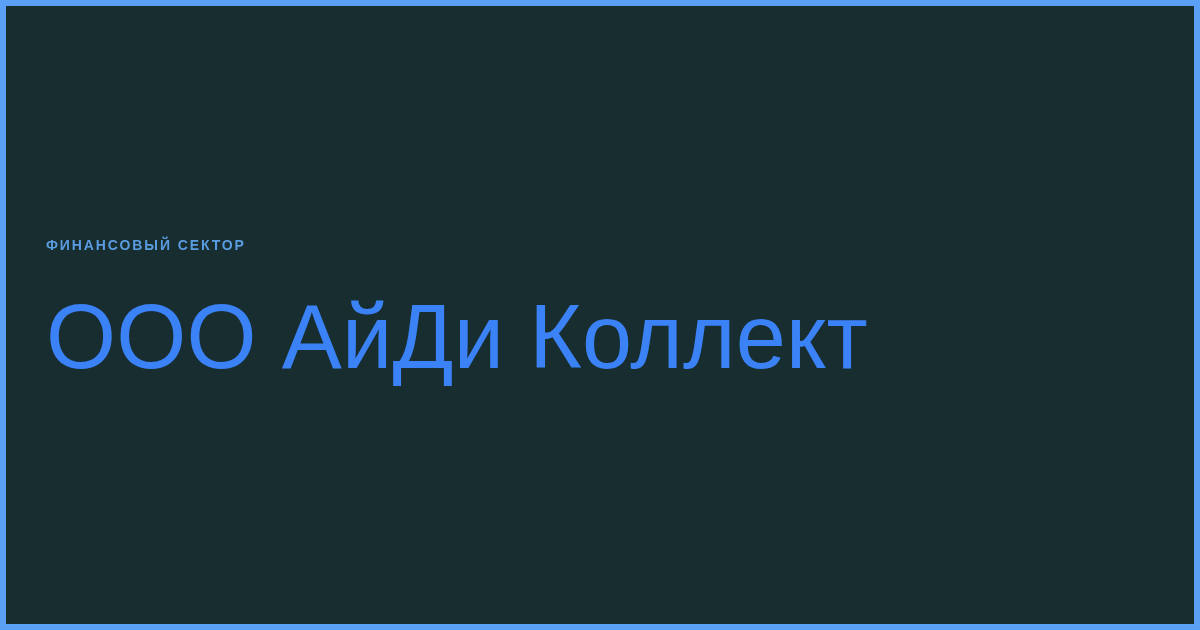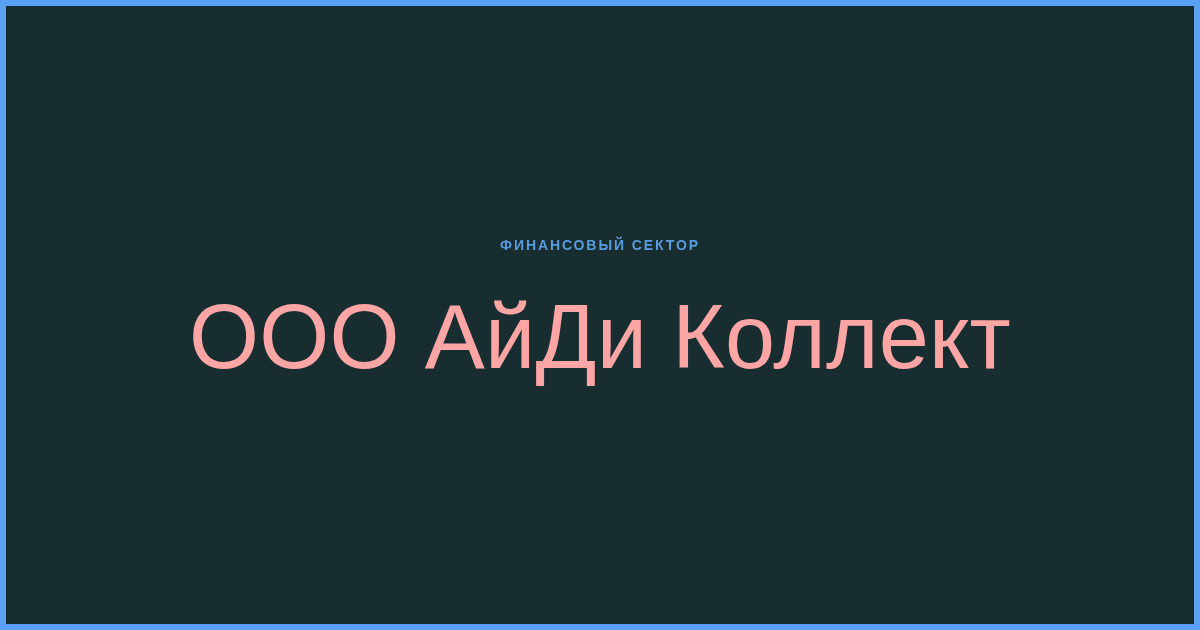--- a/index.html
+++ b/index.html
@@ -23,42 +23,42 @@
     border: 6px solid #5aa0f5;
     background: #172d30;
     display: flex;
     align-items: center;
     justify-content: center;
     position: relative;
   }
 
   .content {
     width: 100%;
-    text-align: center;
+    text-align: left;
     padding: 0 40px;
     box-sizing: border-box;
     
     margin-top: -8px;
   }
 
   .eyebrow {
     display: block;
     color: #5a9ce0;
     font-size: 14px;
     font-weight: 700;
     letter-spacing: 1.9px;
     text-transform: uppercase;
     line-height: 1;
     margin: 0 0 38px 0;
     white-space: nowrap;
   }
 
   .title {
     display: block;
-    color: #fca5a5;
+    color: #3b82f6;
     font-size: 90px;
     font-weight: 300;
     line-height: 1.05;
     letter-spacing: 0.2px;
     margin: 0;
     white-space: nowrap;
   }
 </style>
 </head>
 <body>

